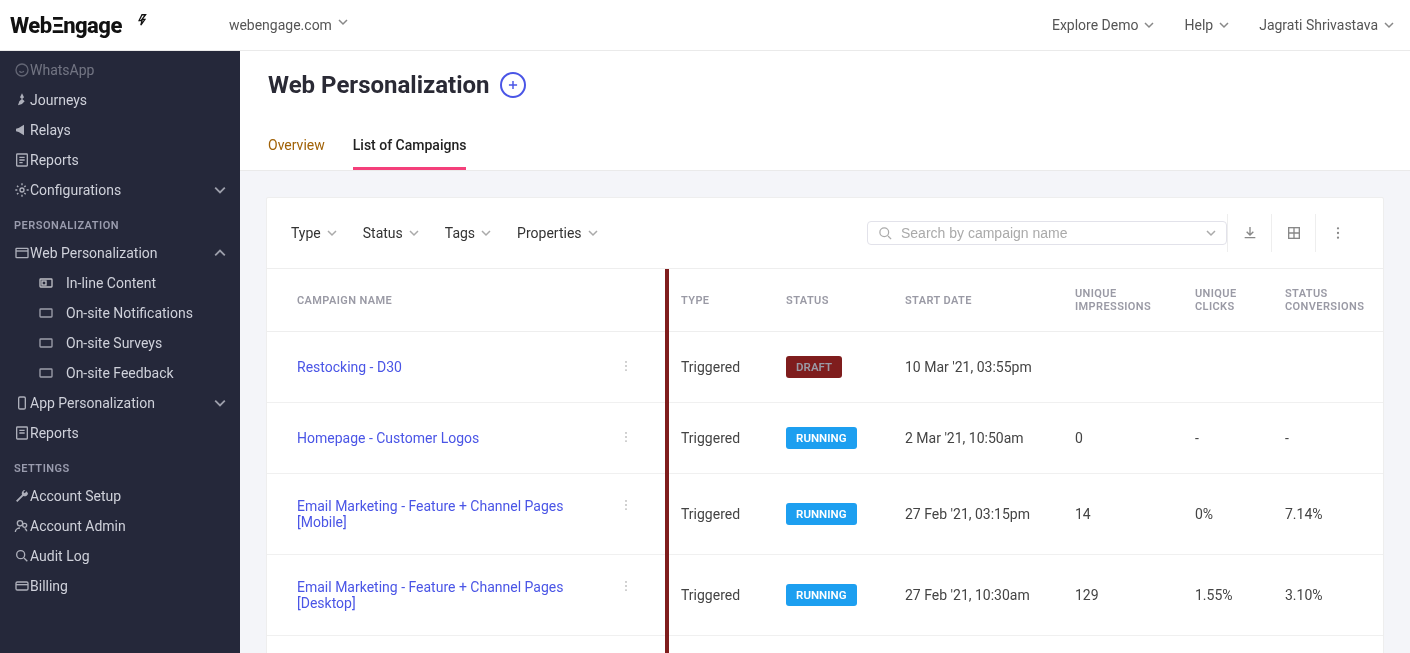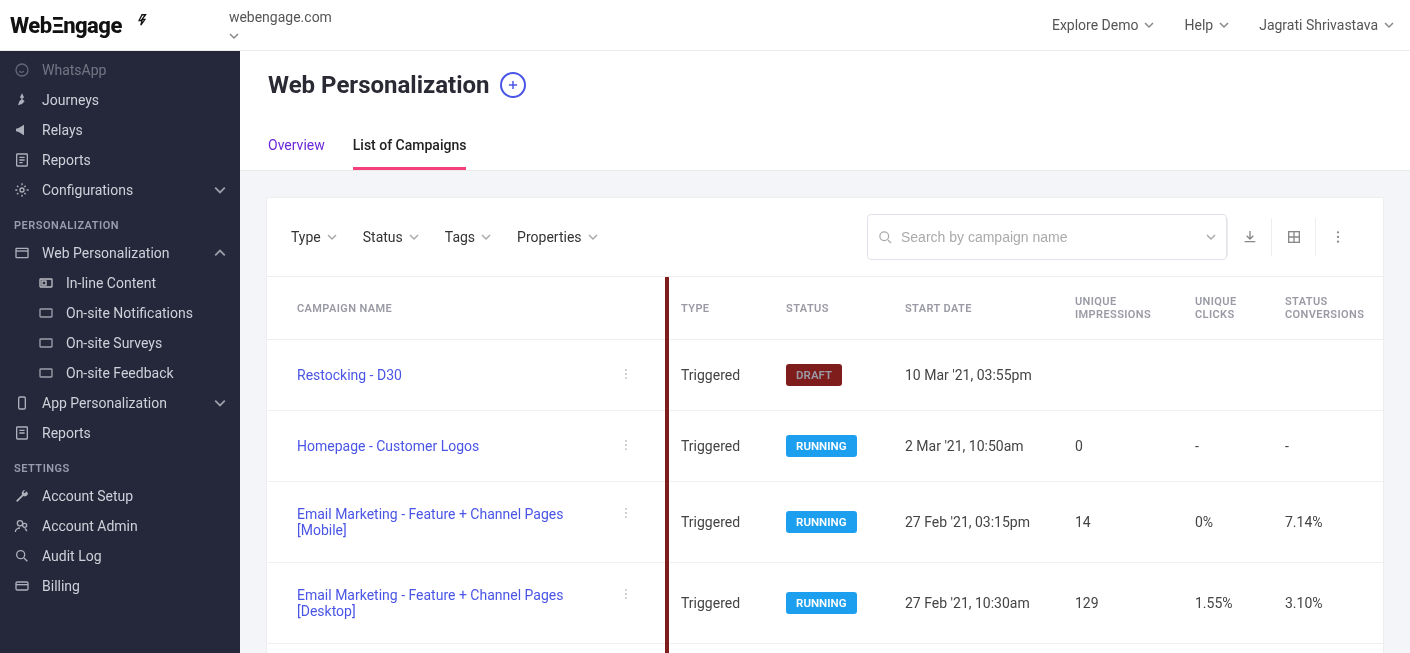--- a/index.html
+++ b/index.html
@@ -35,21 +35,20 @@
     font-size: 14px;
     transform: translateY(-5px);
   }
   .domain-sel {
     margin-left: 80px;
     font-size: 14px;
     color: #555;
     display: flex;
     gap: 6px;
     cursor: pointer;
-    flex-direction: column;
   }
   .topbar-right {
     margin-left: auto;
     display: flex;
     gap: 30px;
     align-items: flex-start;
   }
   .topbar-link {
     font-size: 14px;
     color: #555;
@@ -66,21 +65,20 @@
     width: 240px;
     background: #25283a;
     color: #cfd1da;
     overflow-y: hidden;
     padding-top: 4px;
     flex-shrink: 0;
   }
   .sb-item {
     display: flex;
     align-items: center;
-    gap: 12px;
     padding: 7px 14px;
     font-size: 14px;
     color: #cfd1da;
     cursor: pointer;
   }
   .sb-item .icon { width: 16px; height: 16px; display:flex; align-items:center; justify-content:center; opacity:0.8; }
   .sb-item .chevr { margin-left: auto; opacity:0.7; }
   .sb-section {
     padding: 14px 14px 6px;
     font-size: 11px;
@@ -111,21 +109,21 @@
     color:#4a55e6;
     cursor:pointer;
   }
   .tabs {
     display:flex;
     gap: 28px;
     margin-top: 28px;
   }
   .tab {
     padding: 10px 0 14px;
-    color:#6d28d9;
+    color:#a16207;
     cursor:pointer;
     font-size:14px;
   }
   .tab.active {
     color:#222;
     font-weight:500;
     border-bottom: 3px solid #f43f7a;
   }
 
   .content {
@@ -152,21 +150,21 @@
     cursor:pointer;
   }
   .filters-right {
     margin-left:auto;
     display:flex;
     align-items:center;
     gap: 0;
   }
   .search-box {
     width: 360px;
-    height: 46px;
+    height: 24px;
     border:1px solid #e2e2ea;
     border-radius:4px;
     display:flex;
     align-items:center;
     padding: 0 10px;
     gap:8px;
     color:#999;
   }
   .search-box input {
     flex:1;

